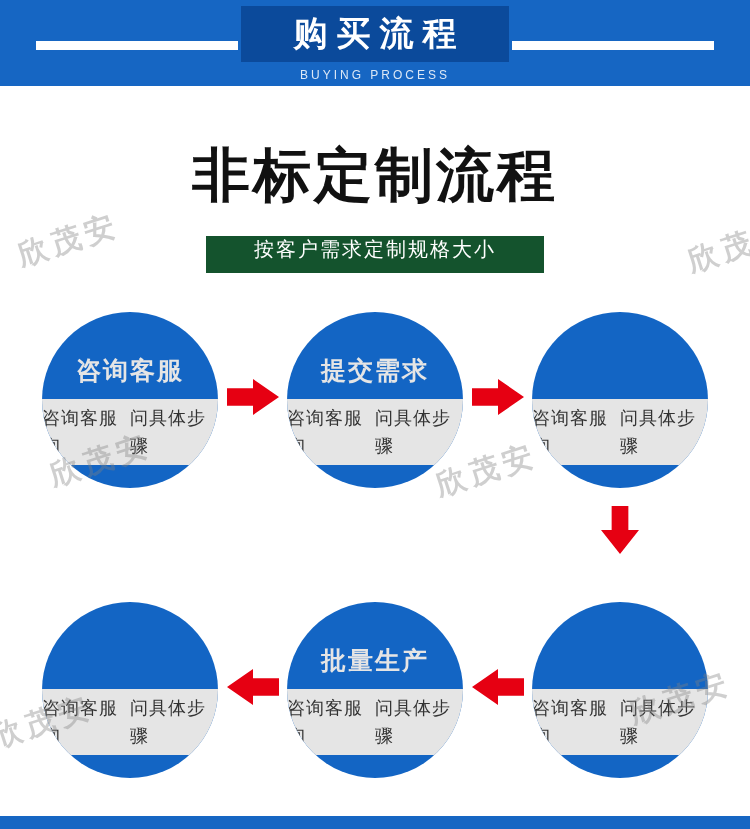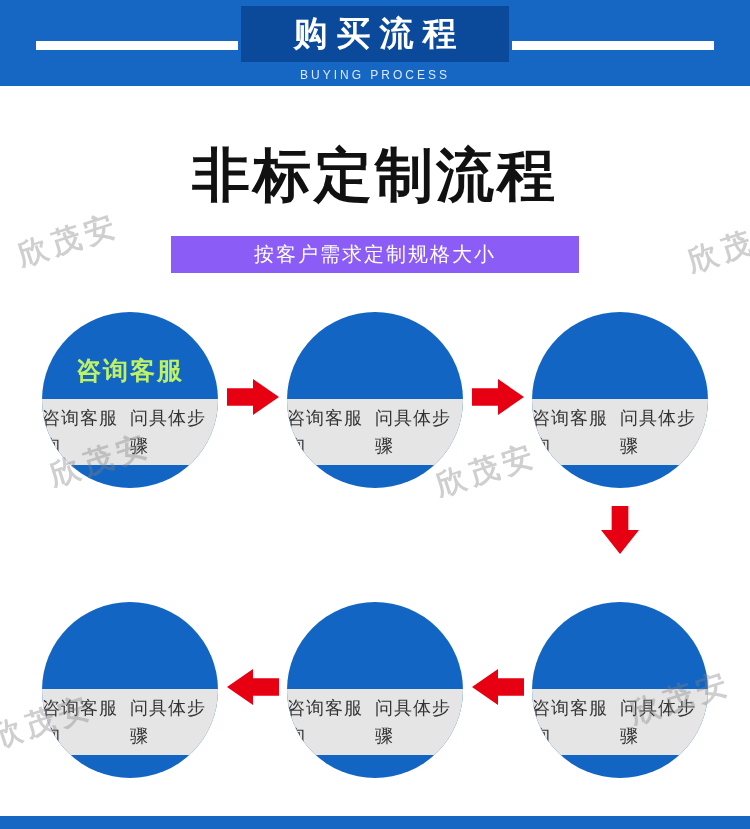--- a/index.html
+++ b/index.html
@@ -10,26 +10,26 @@
   .header{position:absolute;left:0;top:0;width:750px;height:86px;background:#1666c3;}
   .header-line{position:absolute;top:41px;width:202px;height:9px;background:#ffffff;}
   .header-line.left{left:36px;}
   .header-line.right{right:36px;}
   .header-box{position:absolute;left:50%;top:6px;transform:translateX(-50%);width:268px;height:56px;background:#0b4a9b;display:flex;align-items:center;justify-content:center;}
   .header-title{color:#ffffff;font-size:34px;font-weight:bold;letter-spacing:9px;text-indent:9px;}
   .header-sub{position:absolute;left:0;top:68px;width:100%;text-align:center;color:rgba(255,255,255,.85);font-size:12px;letter-spacing:3px;}
 
   
   .main-title{position:absolute;left:0;top:138px;width:100%;text-align:center;font-size:58px;line-height:74px;font-weight:900;color:#111111;letter-spacing:3px;}
-  .sub-bar{position:absolute;left:50%;top:236px;transform:translateX(-50%);width:408px;height:37px;background:#8b5cf6;display:flex;align-items:center;justify-content:center;}
+  .sub-bar{position:absolute;left:50%;top:236px;transform:translateX(-50%);width:338px;height:37px;background:#14532d;display:flex;justify-content:center;}
   .sub-bar span{color:#ffffff;font-size:20px;letter-spacing:2px;}
 
   
   .step{position:absolute;width:176px;height:176px;border-radius:50%;background:#1365c4;overflow:hidden;}
-  .step-title{position:absolute;left:0;top:42px;width:100%;text-align:center;color:#bef264;font-size:25px;font-weight:bold;letter-spacing:2px;}
+  .step-title{position:absolute;left:0;top:42px;width:100%;text-align:center;color:#e5e5e5;font-size:25px;font-weight:bold;letter-spacing:2px;}
   .step-band{position:absolute;left:0;top:87px;width:100%;height:66px;background:#e5e5e5;display:flex;flex-direction:row;align-items:center;justify-content:center;}
   .step-band div{color:#333333;font-size:18px;line-height:28px;letter-spacing:1px;}
   .s1{left:42px;top:312px;} .s2{left:287px;top:312px;} .s3{left:532px;top:312px;}
   .s4{left:42px;top:602px;} .s5{left:287px;top:602px;} .s6{left:532px;top:602px;}
 
   
   .arrow{position:absolute;background:#e60012;}
   .arrow.right{width:52px;height:36px;clip-path:polygon(0 26%,50% 26%,50% 0,100% 50%,50% 100%,50% 74%,0 74%);}
   .arrow.left{width:52px;height:36px;clip-path:polygon(100% 26%,50% 26%,50% 0,0 50%,50% 100%,50% 74%,100% 74%);}
   .arrow.down{width:38px;height:48px;clip-path:polygon(28% 0,72% 0,72% 50%,100% 50%,50% 100%,0 50%,28% 50%);}
@@ -65,39 +65,41 @@
   </div>
 
   <div class="step s1">
     <div class="step-title">咨询客服</div>
     <div class="step-band">
       <div>咨询客服询</div>
       <div>问具体步骤</div>
     </div>
   </div>
   <div class="step s2">
+    <div class="step-title">提交需求</div>
     <div class="step-band">
       <div>咨询客服询</div>
       <div>问具体步骤</div>
     </div>
   </div>
   <div class="step s3">
     <div class="step-band">
       <div>咨询客服询</div>
       <div>问具体步骤</div>
     </div>
   </div>
 
   <div class="step s4">
     <div class="step-band">
       <div>咨询客服询</div>
       <div>问具体步骤</div>
     </div>
   </div>
   <div class="step s5">
+    <div class="step-title">批量生产</div>
     <div class="step-band">
       <div>咨询客服询</div>
       <div>问具体步骤</div>
     </div>
   </div>
   <div class="step s6">
     <div class="step-band">
       <div>咨询客服询</div>
       <div>问具体步骤</div>
     </div>

